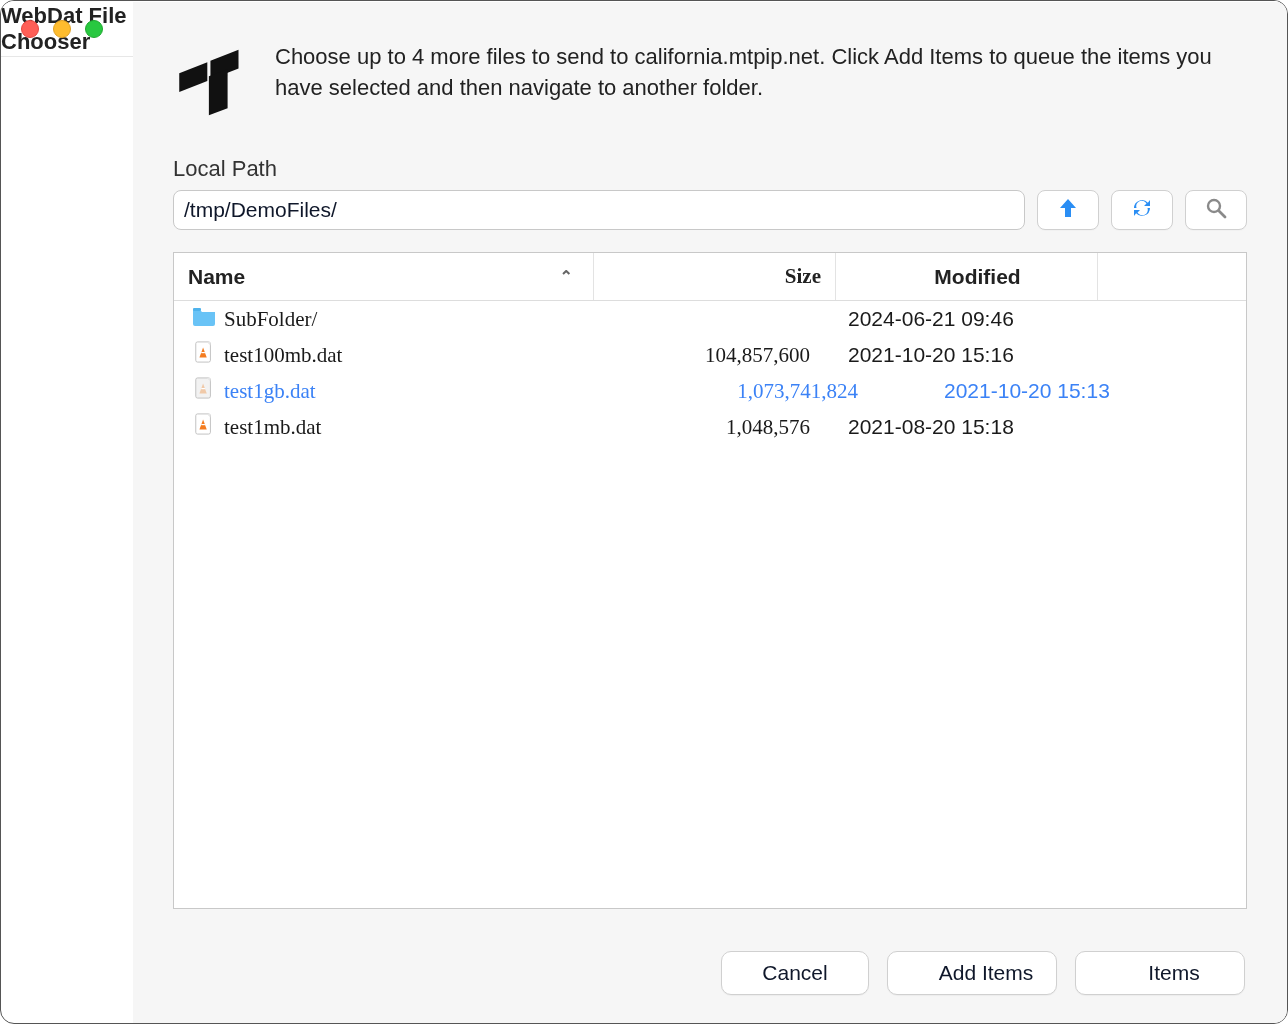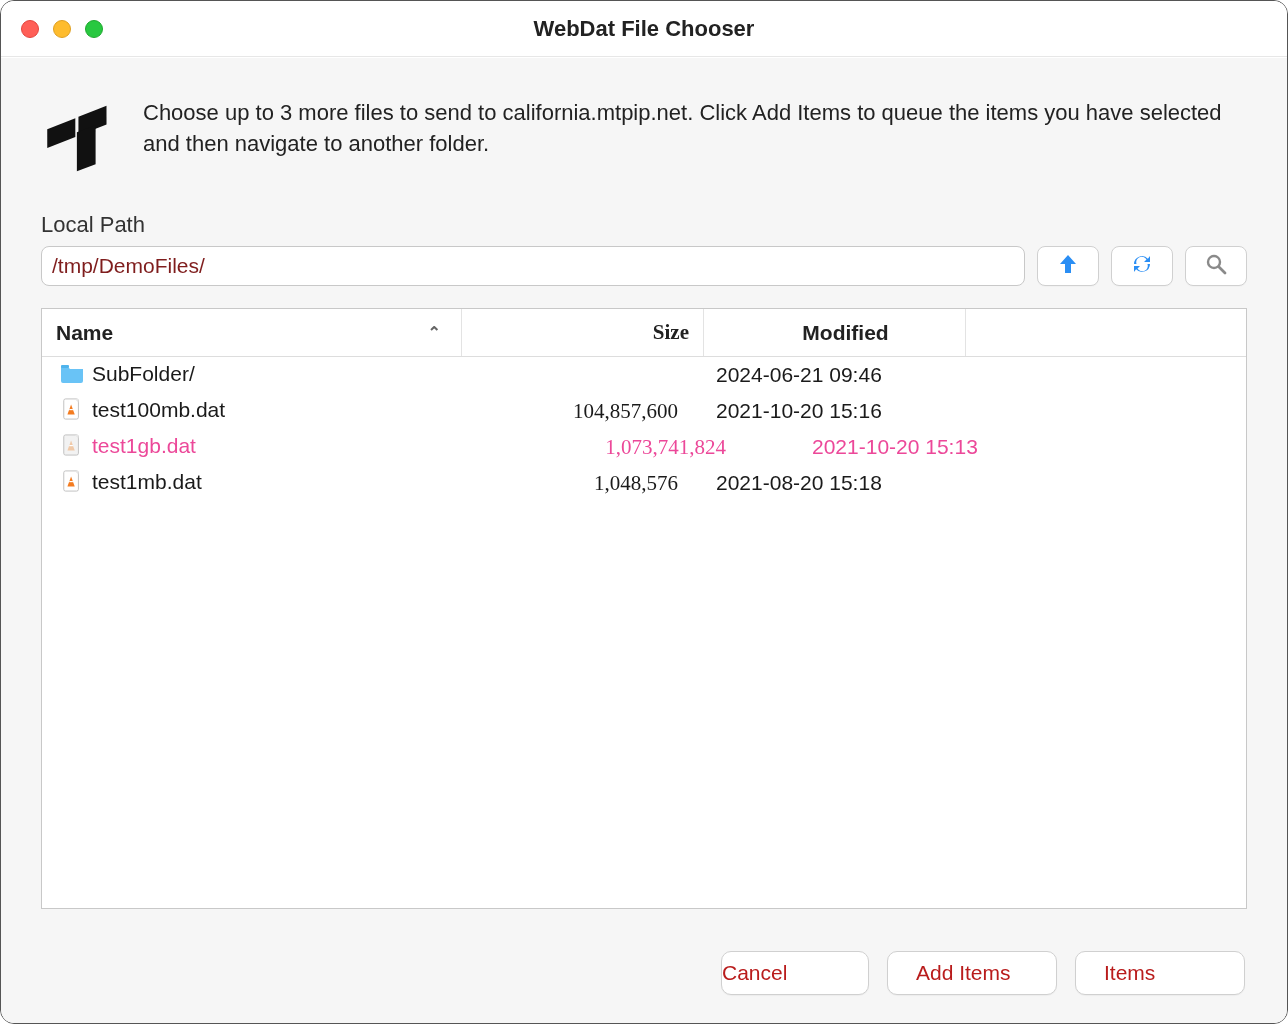--- a/index.html
+++ b/index.html
@@ -7,21 +7,21 @@
   body { background: #ffffff; }
 
   .window {
     width: 1288px;
     height: 1024px;
     background: #ffffff;
     border: 1px solid #555;
     border-radius: 14px;
     overflow: hidden;
     display: flex;
-    flex-direction: column;
+    flex-direction: row;
   }
 
   
   .titlebar {
     height: 56px;
     display: flex;
     align-items: center;
     border-bottom: 1px solid #e7e7e7;
     position: relative;
     background: #fff;
@@ -87,21 +87,21 @@
     margin-top: -12px;
   }
   .path-input {
     flex: 1;
     height: 40px;
     border: 1px solid #c8c8c8;
     border-radius: 8px;
     background: #fff;
     font-size: 21px;
     padding: 0 10px;
-    color: #7f1d1d;
+    color: #0f172a;
   }
   .icon-btn {
     width: 62px;
     height: 40px;
     border: 1px solid #d0d0d0;
     border-radius: 8px;
     background: #fff;
     display: flex;
     align-items: center;
     justify-content: center;
@@ -149,45 +149,45 @@
   .sort-arrow { margin-left: auto; color: #666; font-size: 16px; padding-right: 6px; }
 
   .tbody { flex: 1; overflow: auto; }
   .trow {
     display: flex;
     height: 36px;
     align-items: center;
     font-size: 21px;
     color: #1a1a1a;
   }
-  .trow.disabled { color: #ec4899; gap: 48px; }
+  .trow.disabled { color: #3b82f6; gap: 48px; }
   .trow.disabled .file-icon rect.body { fill: #f2f2f2; }
   .trow.disabled .file-icon path.cone { fill: #f0c9a8; }
 
-  .name-inner { display: flex; gap: 8px; padding-left: 4px; }
+  .name-inner { display: flex; align-items: center; gap: 8px; padding-left: 4px; font-family: Liberation Serif, serif; }
   .folder-icon, .file-icon { width: 24px; height: 22px; flex-shrink: 0; }
 
   
   .footer {
     display: flex;
     justify-content: flex-end;
     gap: 18px;
     padding: 22px 2px 8px 2px;
   }
   .btn {
     min-width: 148px;
     height: 44px;
     border: 1px solid #d0d0d0;
     border-radius: 10px;
     background: #fff;
     font-size: 21px;
-    color: #b91c1c;
-    display: flex;
-    align-items: center;
-    justify-content: flex-start;
+    color: #0f172a;
+    display: flex;
+    align-items: center;
+    justify-content: center;
     cursor: pointer;
     box-shadow: 0 1px 1px rgba(0,0,0,0.04);
   }
   .btn.wide { min-width: 170px; padding-left: 28px; }
 </style>
 </head>
 <body>
 
 <div class="window">
 
@@ -205,21 +205,21 @@
     <div class="desc-row">
       <div class="app-icon">
         <svg viewBox="0 0 100 100">
           <g fill="#111">
             <polygon points="8,40 44,26 44,50 8,64"></polygon>
             <polygon points="48,24 84,10 84,34 48,48"></polygon>
             <polygon points="46,54 70,45 70,95 46,104" transform="translate(0,-10)"></polygon>
           </g>
         </svg>
       </div>
-      <div class="desc-text">Choose up to 3 more files to send to california.mtpip.net.  Click Add Items to queue the items you have selected and then navigate to another folder.</div>
+      <div class="desc-text">Choose up to 4 more files to send to california.mtpip.net.  Click Add Items to queue the items you have selected and then navigate to another folder.</div>
     </div>
 
     <div class="path-label">Local Path</div>
 
     <div class="path-row">
       <input class="path-input" type="text" value="/tmp/DemoFiles/" style="">
       <div class="icon-btn">
         <span>
           <svg viewBox="0 0 24 24">
               <path d="M12 3 L20 12 H15 V21 H9 V12 H4 Z" fill="#2a8ef4"></path>

